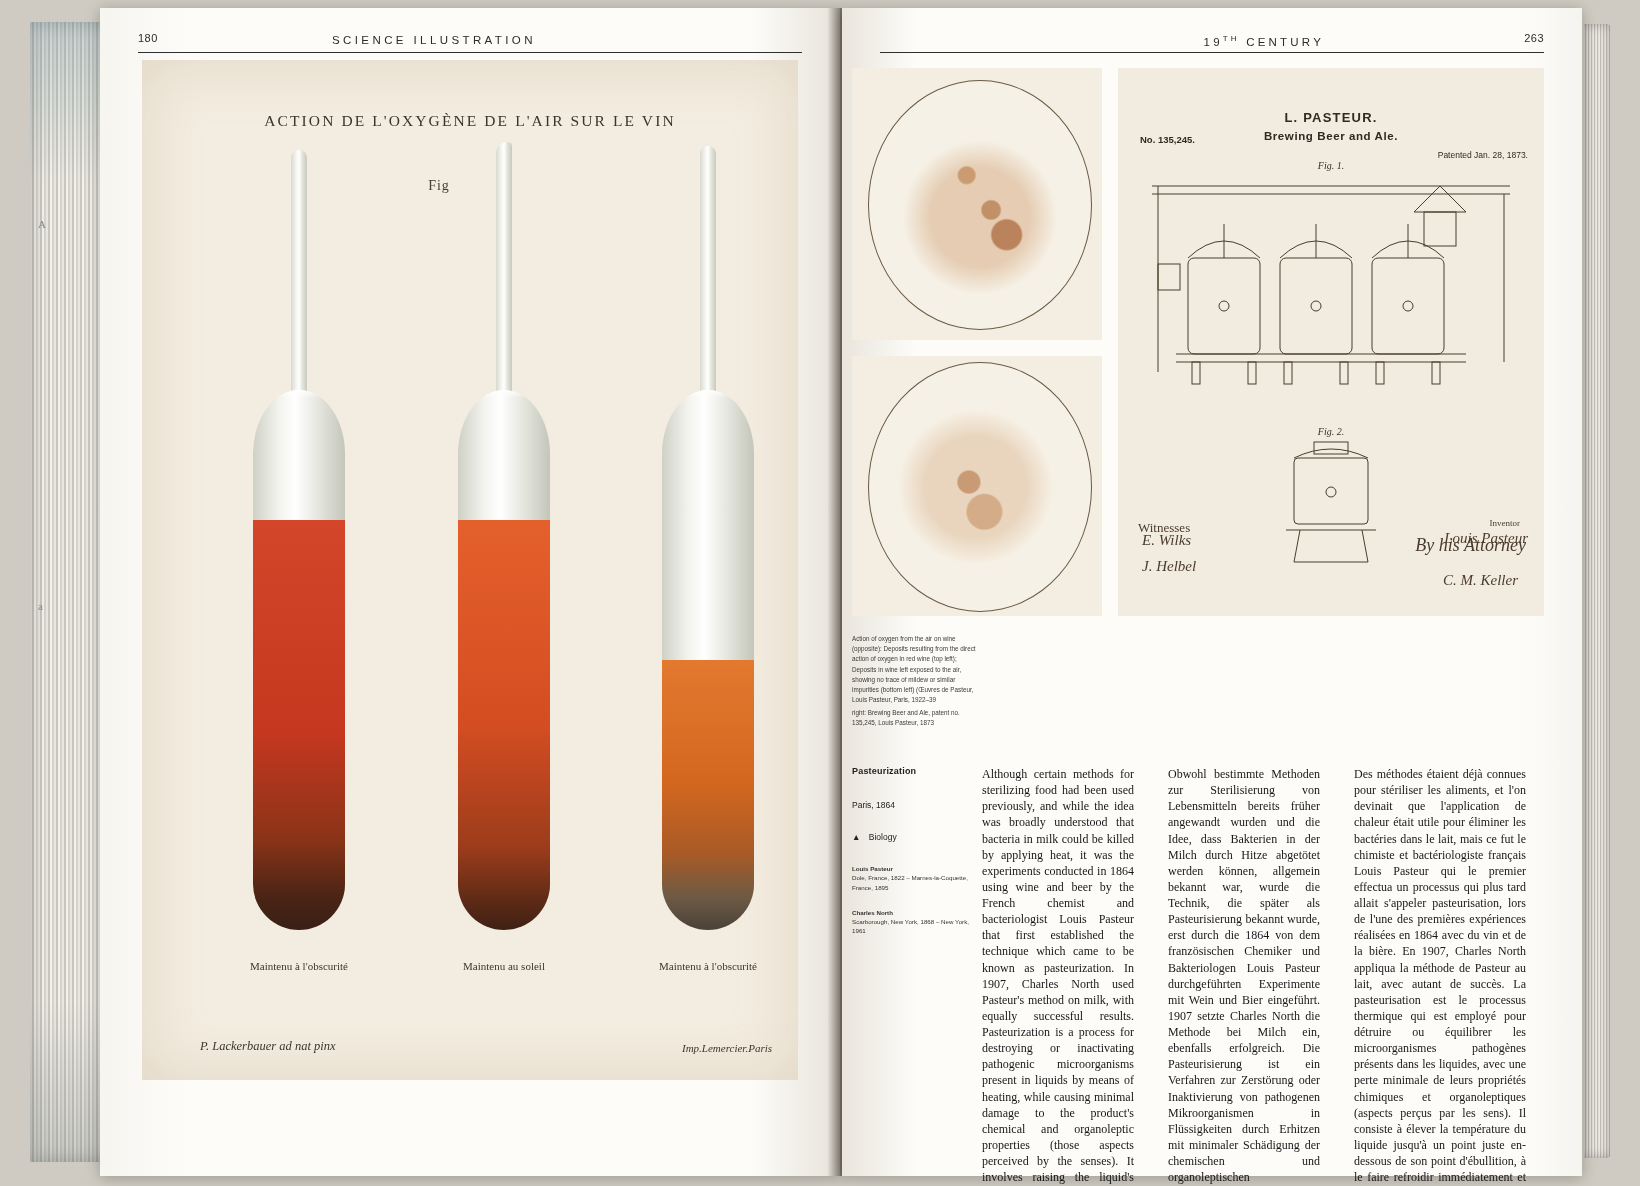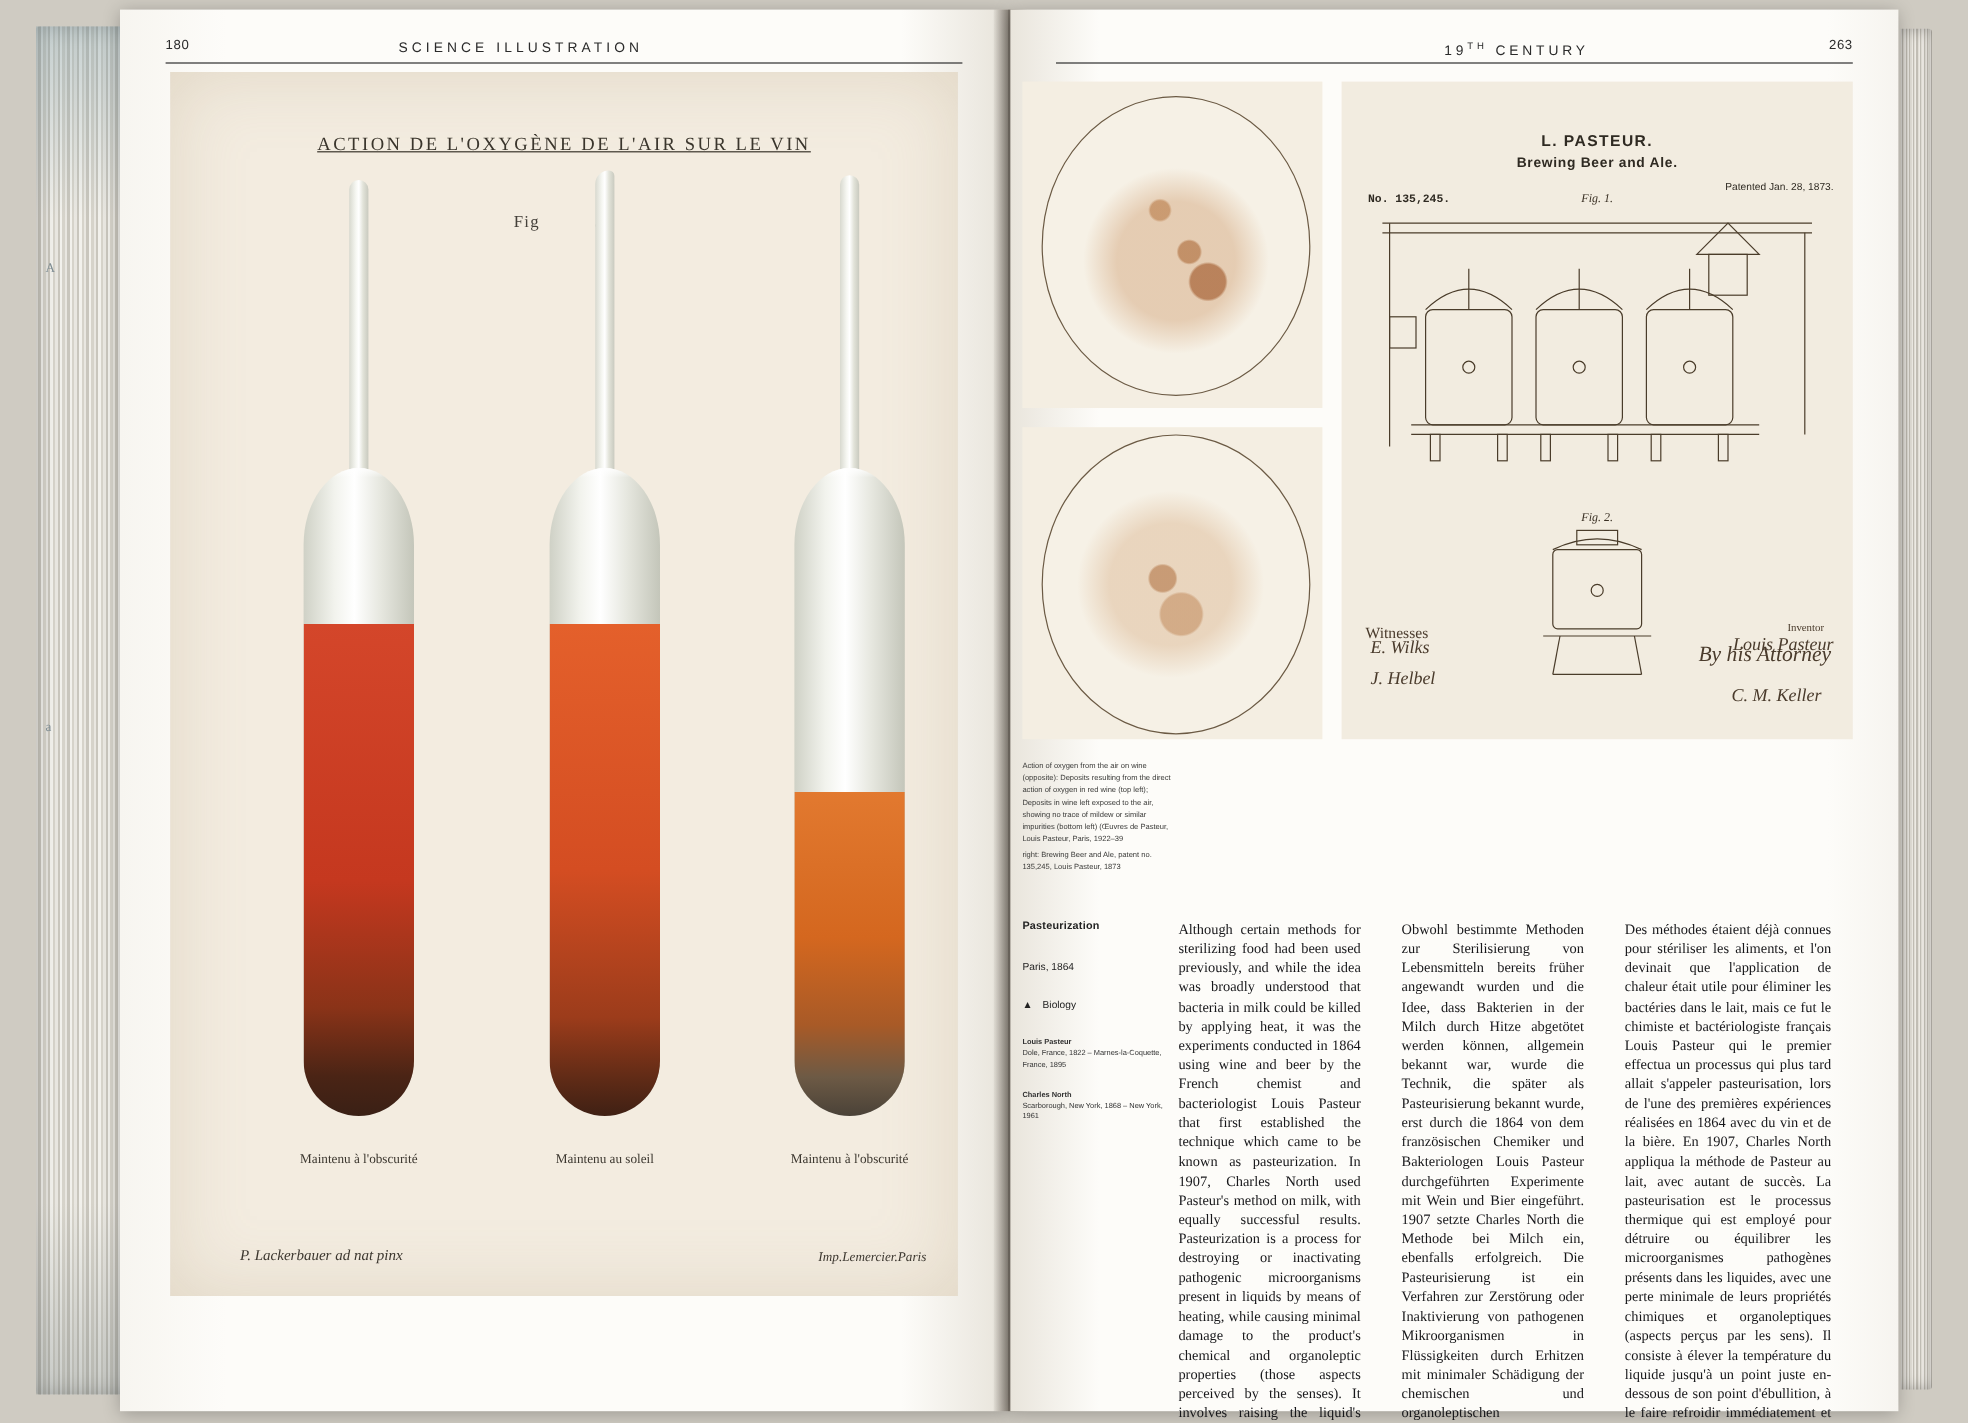--- a/index.html
+++ b/index.html
@@ -28,21 +28,21 @@
 
   
   .run-head{position:absolute;top:26px;font-family:"Liberation Sans",sans-serif;font-size:11.5px;letter-spacing:3.4px;color:#2b2b2b;}
   .rule{position:absolute;height:1px;background:#2f2f2f;}
   .folio{position:absolute;top:24px;font-family:"Liberation Sans",sans-serif;font-size:11px;color:#2b2b2b;letter-spacing:.5px;}
 
   
   .plate{position:absolute;left:42px;top:52px;width:656px;height:1020px;background:#f3ece0;
     box-shadow:inset 0 0 60px rgba(170,150,115,.25);}
   .plate-title{position:absolute;top:52px;left:0;width:100%;text-align:center;
-    font-family:"Liberation Serif",serif;font-size:15.5px;letter-spacing:2.1px;color:#3a352c;text-decoration:underline;}
+    font-family:"Liberation Serif",serif;font-size:15.5px;letter-spacing:2.1px;color:#3a352c;}
   .fig-label{position:absolute;top:118px;left:0;width:100%;text-align:center;font-size:14px;color:#44403a;letter-spacing:1px;}
   .fig-label span{display:inline-block;}
   .fig-num{margin-left:46px;}
 
   .tube{position:absolute;}
   .neck{position:absolute;width:16px;border-radius:8px;
     background:linear-gradient(90deg,#d8d9cf,#f6f7f2 35%,#ffffff 50%,#e2e3d9 72%,#c9cabf);}
   .bulb{position:absolute;width:92px;border-radius:46px 46px 46px 46px / 64px 64px 46px 46px;overflow:hidden;
     background:linear-gradient(90deg,#cfd1c6,#f2f3ed 28%,#ffffff 46%,#e6e7df 70%,#c4c6ba);}
   .liquid{position:absolute;left:0;right:0;bottom:0;}
@@ -150,21 +150,21 @@
           background:
             radial-gradient(circle at 45% 48%, rgba(160,85,30,.45) 0 6%, rgba(160,85,30,0) 7%),
             radial-gradient(circle at 52% 60%, rgba(170,95,35,.35) 0 9%, rgba(170,95,35,0) 10%),
             radial-gradient(circle at 48% 50%, rgba(195,130,70,.25) 0 30%, rgba(195,130,70,0) 46%),
             #f6f1e6;"></div>
       </div>
 
       <div class="patent" style="left:276px;top:60px;width:426px;height:548px">
         <div class="patent-head" style="top:42px;font-size:13px;letter-spacing:1.2px;color:#2f2a22;font-weight:bold">L. PASTEUR.</div>
         <div class="patent-head" style="top:62px;font-size:11.5px;letter-spacing:.6px;color:#2f2a22;font-weight:bold">Brewing Beer and Ale.</div>
-        <div style="position:absolute;left:22px;top:92px;font-family:Liberation Mono, monospace;font-size:9.5px;color:#2f2a22;font-weight:bold">No. 135,245.</div>
+        <div style="position:absolute;left:22px;top:66px;font-family:Liberation Sans, sans-serif;font-size:9.5px;color:#2f2a22;font-weight:bold">No. 135,245.</div>
         <div style="position:absolute;right:16px;top:82px;font-family:'Liberation Sans',sans-serif;font-size:8.5px;color:#2f2a22">Patented Jan. 28, 1873.</div>
         <div style="position:absolute;left:0;top:92px;width:100%;text-align:center;font-style:italic;font-size:10px;color:#3a3024">Fig. 1.</div>
 
         <svg viewBox="0 0 426 240" style="position:absolute;left:0;top:104px;width:426px;height:240px">
           <g stroke="#4a3c2a" fill="none" stroke-width="1">
             <line x1="34" y1="14" x2="392" y2="14"></line>
             <line x1="34" y1="22" x2="392" y2="22"></line>
             <line x1="40" y1="14" x2="40" y2="200"></line>
             <line x1="386" y1="22" x2="386" y2="190"></line>
             <rect x="70" y="86" width="72" height="96" rx="6"></rect>

